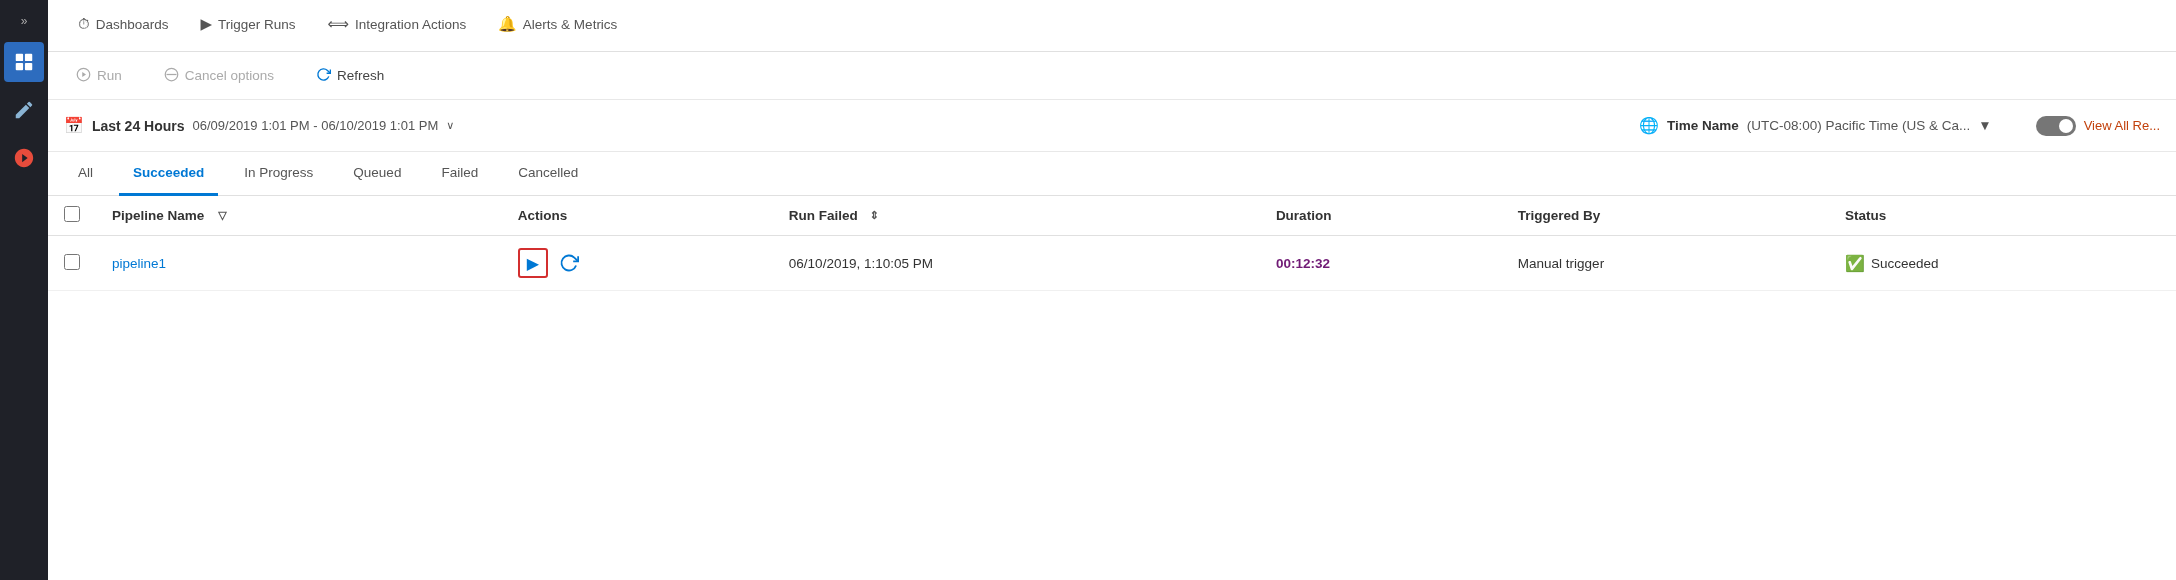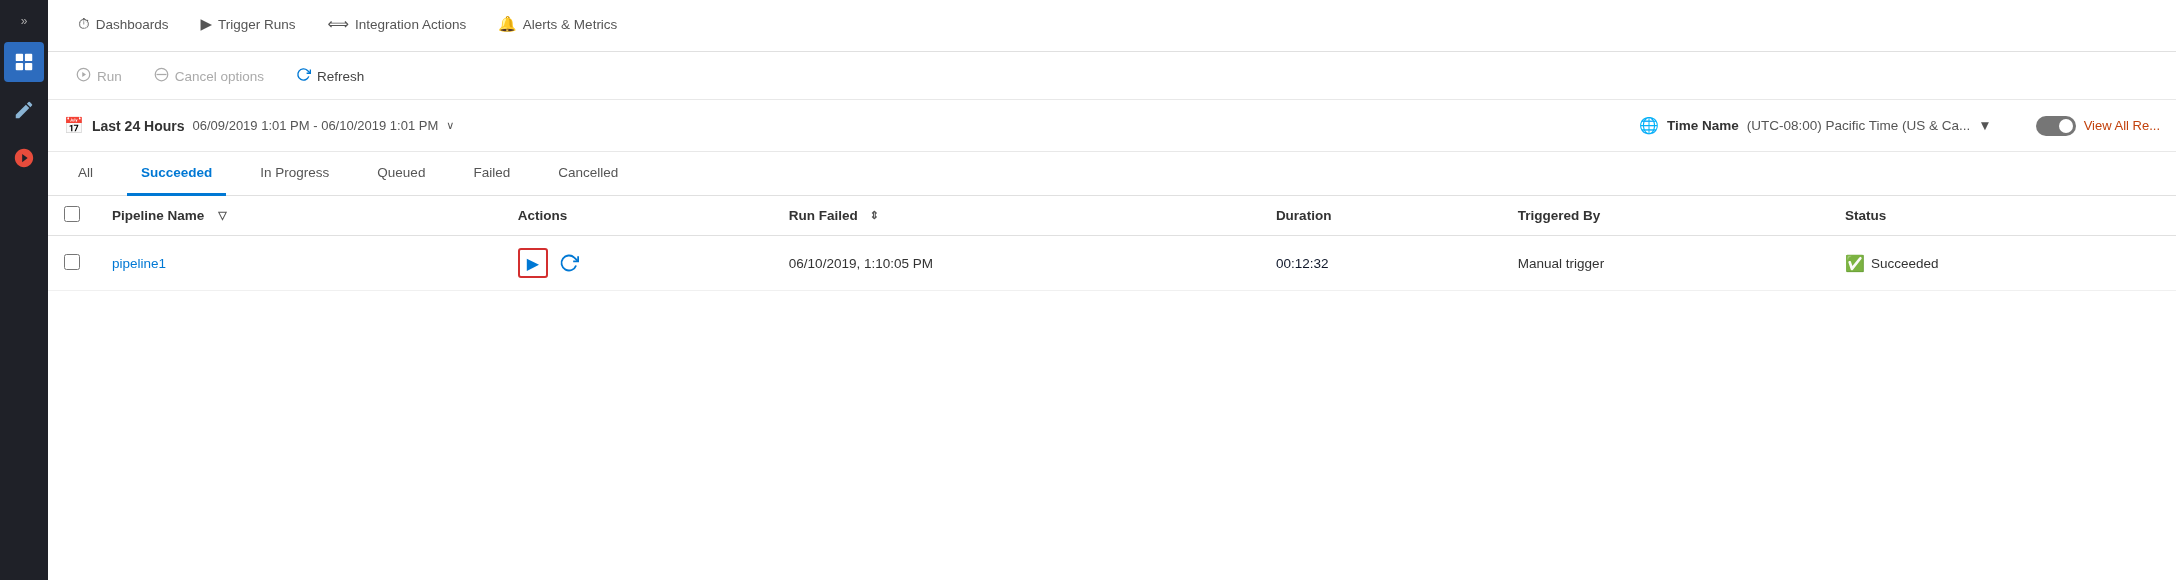--- a/index.html
+++ b/index.html
@@ -84,23 +84,23 @@
       border-bottom: 3px solid #0078d4;
       font-weight: 600;
     }
     .nav-tab .tab-icon {
       font-size: 15px;
     }
 
     
     .toolbar {
       display: flex;
-      align-items: flex-end;
+      align-items: center;
       padding: 8px 16px;
-      gap: 8px;
+      gap: 18px;
       border-bottom: 1px solid #e8e8e8;
       height: 48px;
     }
     .toolbar-btn {
       display: flex;
       align-items: center;
       gap: 6px;
       padding: 6px 12px;
       cursor: pointer;
       color: #444;
@@ -205,21 +205,21 @@
       font-size: 13px;
       color: #c2410c;
       white-space: nowrap;
     }
 
     
     .status-tabs {
       display: flex;
       align-items: center;
       padding: 0 16px;
-      gap: 20px;
+      gap: 12px;
       border-bottom: 1px solid #e0e0e0;
       height: 44px;
       text-align: center;
     }
     .status-tab {
       padding: 0 14px;
       height: 44px;
       display: flex;
       align-items: center;
       cursor: pointer;
@@ -299,22 +299,22 @@
       height: 30px;
       display: flex;
       align-items: center;
       justify-content: center;
       cursor: pointer;
       font-size: 18px;
       color: #0078d4;
     }
 
     .duration-cell {
-      color: #0f172a;
-      font-weight: 400;
+      color: #701a75;
+      font-weight: 700;
     }
 
     .status-cell {
       display: flex;
       align-items: center;
       gap: 6px;
     }
     .status-success-icon {
       color: #107c10;
       font-size: 16px;

